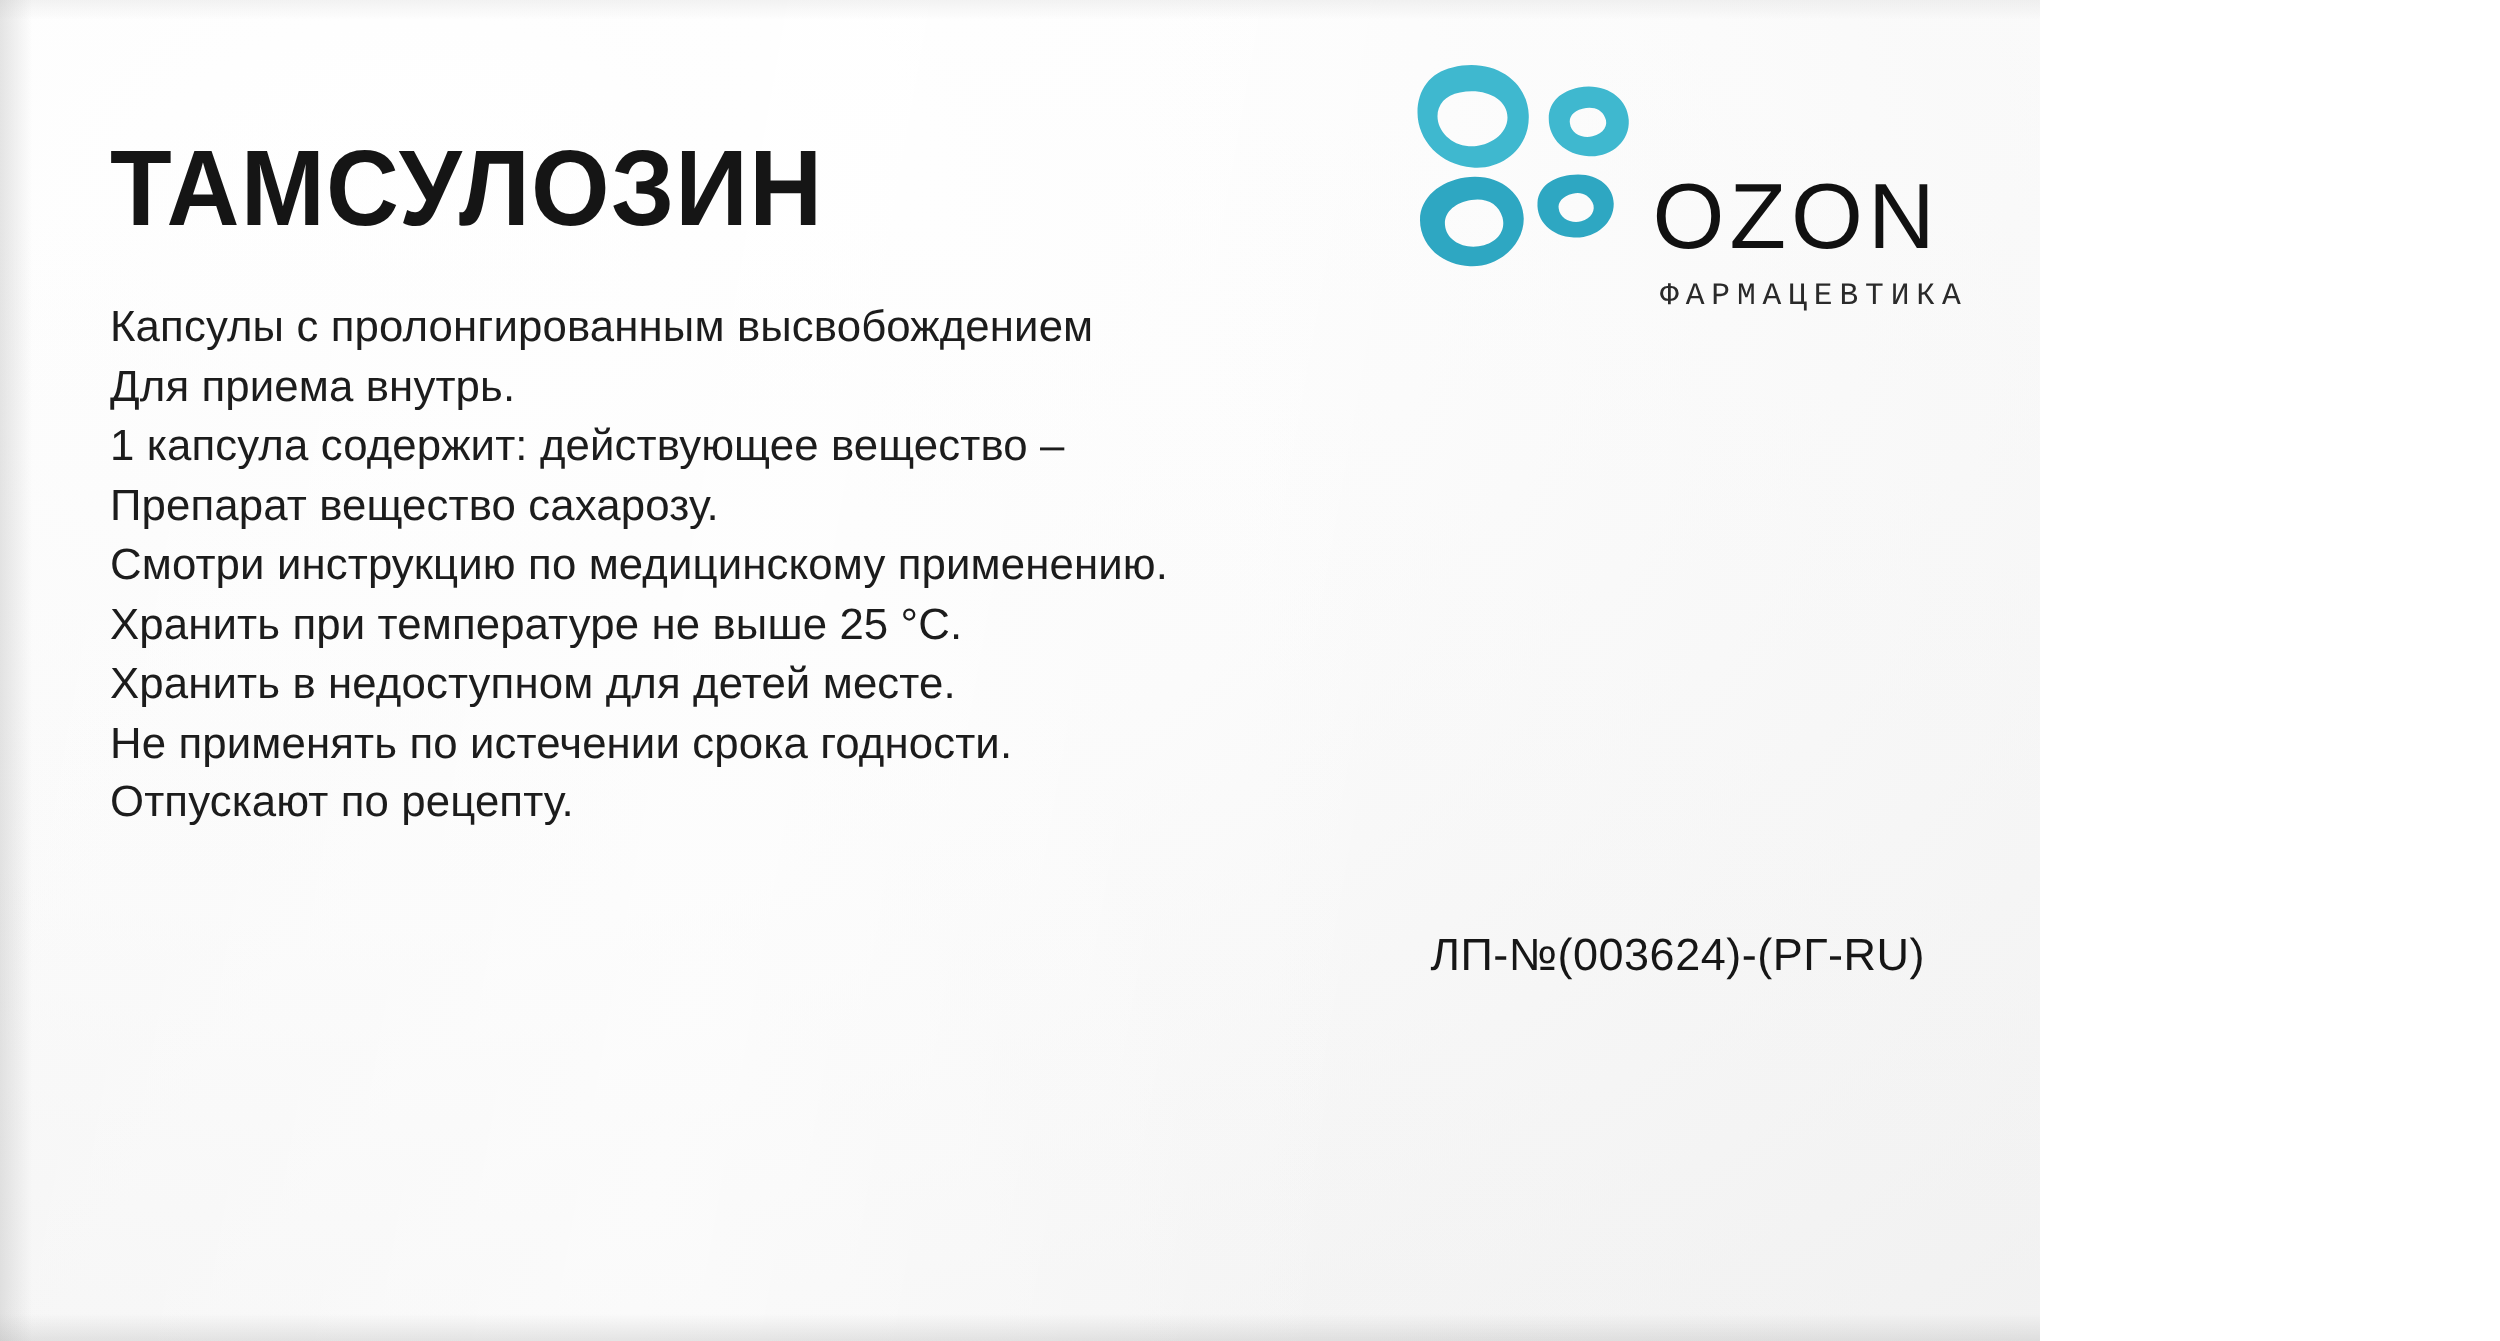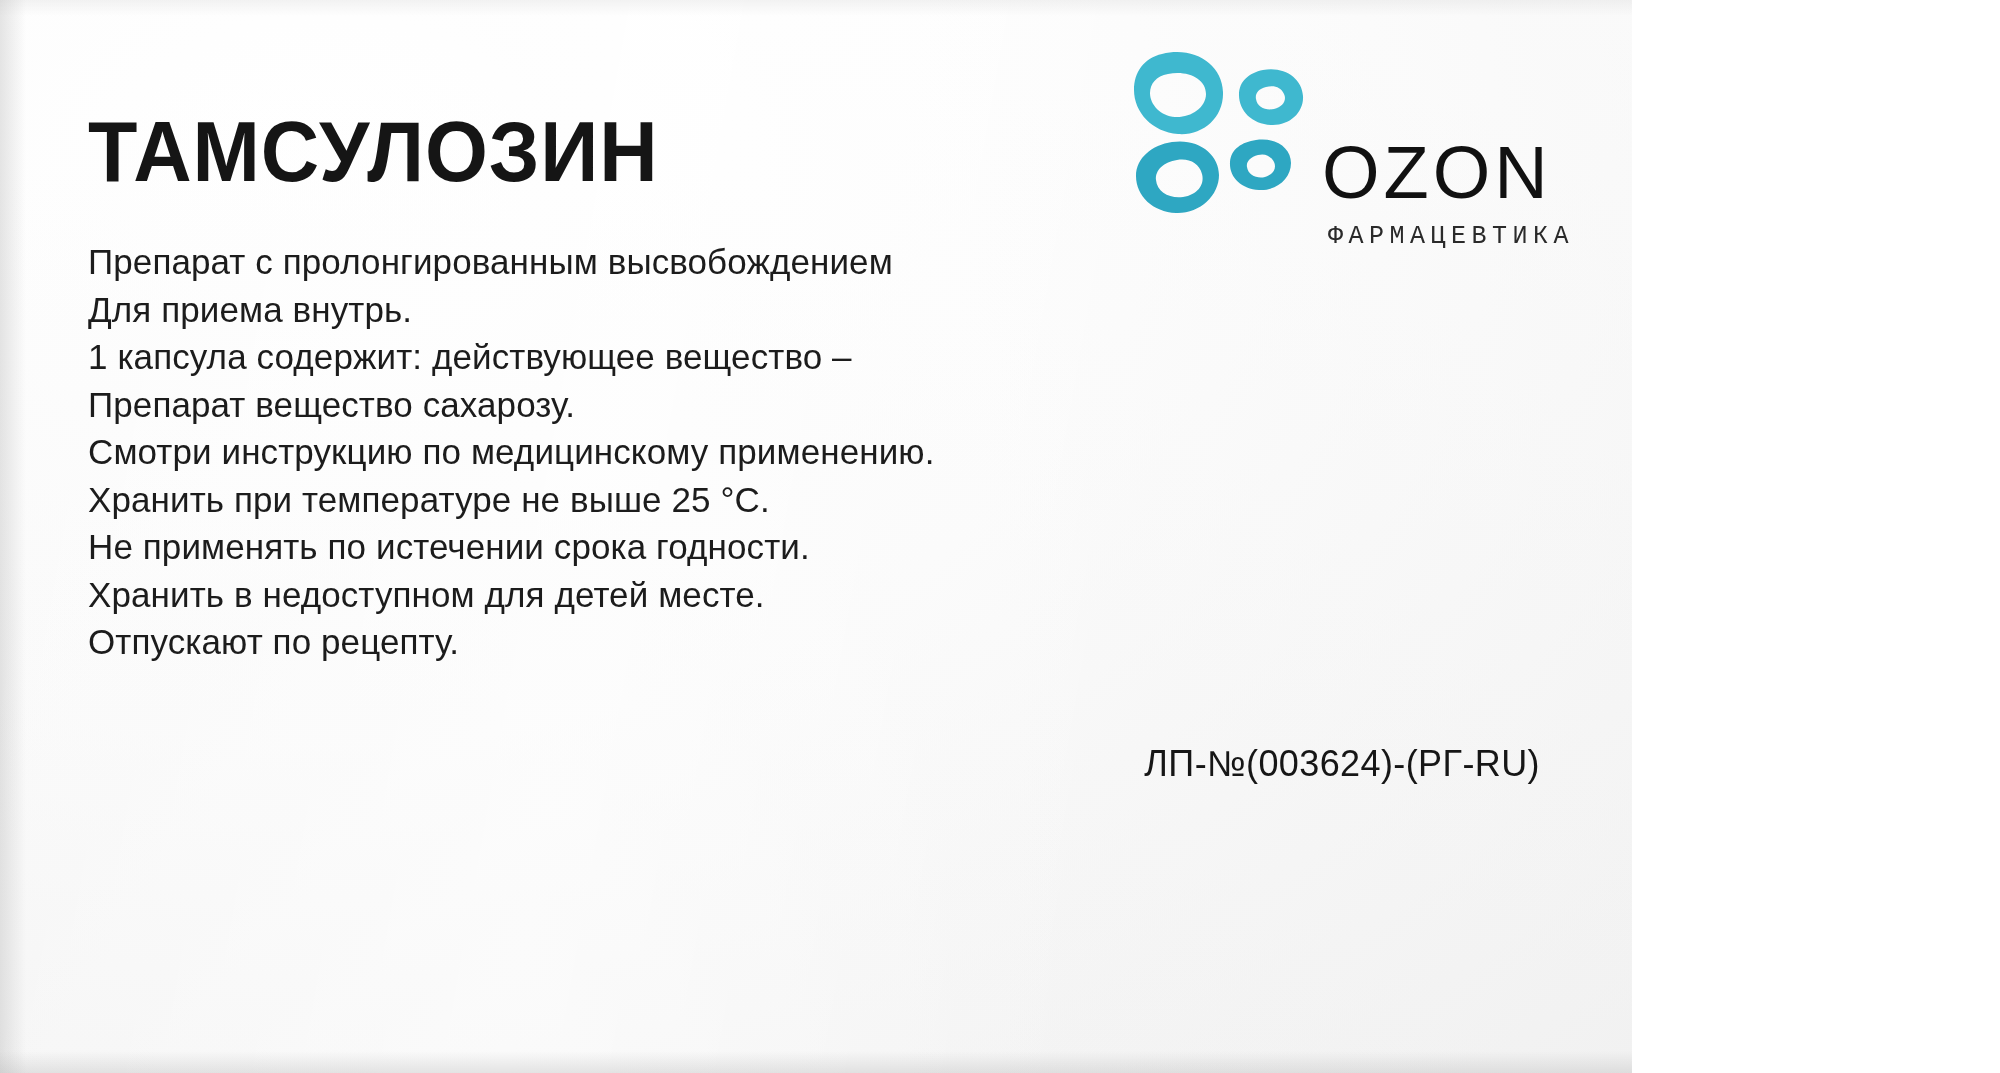--- a/index.html
+++ b/index.html
@@ -140,28 +140,28 @@
 <div class="label-card">
 
   <div class="paper-sheen"></div>
   <div class="edge-shadow-top"></div>
   <div class="edge-shadow-left"></div>
   <div class="edge-shadow-bottom"></div>
 
   <h1 class="product-title">ТАМСУЛОЗИН</h1>
 
   <div class="info-block">
-    <div class="info-line">Препарат с пролонгированным высвобождением</div>
+    <div class="info-line">Капсулы с пролонгированным высвобождением</div>
     <div class="info-line">Для приема внутрь.</div>
     <div class="info-line">1 капсула содержит: действующее вещество –</div>
     <div class="info-line">Препарат вещество сахарозу.</div>
     <div class="info-line">Смотри инструкцию по медицинскому применению.</div>
     <div class="info-line">Хранить при температуре не выше 25 °С.</div>
+    <div class="info-line">Хранить в недоступном для детей месте.</div>
     <div class="info-line">Не применять по истечении срока годности.</div>
-    <div class="info-line">Хранить в недоступном для детей месте.</div>
     <div class="info-line">Отпускают по рецепту.</div>
   </div>
 
   <div class="reg-number">ЛП-№(003624)-(РГ-RU)</div>
 
   <div class="brand">
     <div class="brand-mark">
       <svg viewBox="0 0 190 170" width="190" height="170" aria-hidden="true">
 
         <path d="M38 6 C70 -2 98 16 99 44 C100 70 78 88 54 86 C28 84 10 64 10 42 C10 24 20 10 38 6 Z

